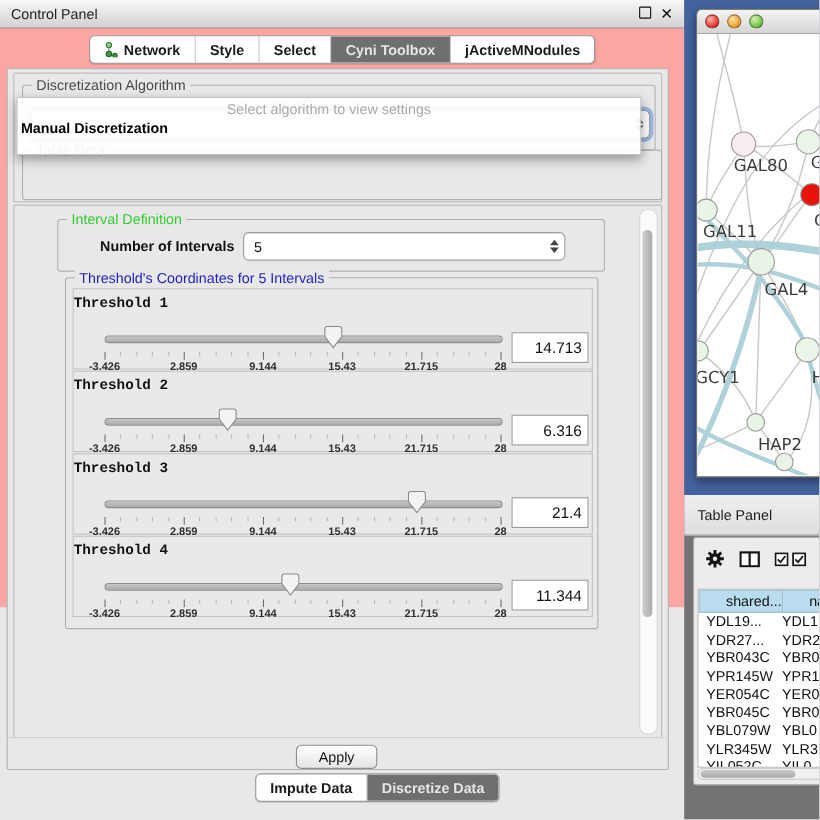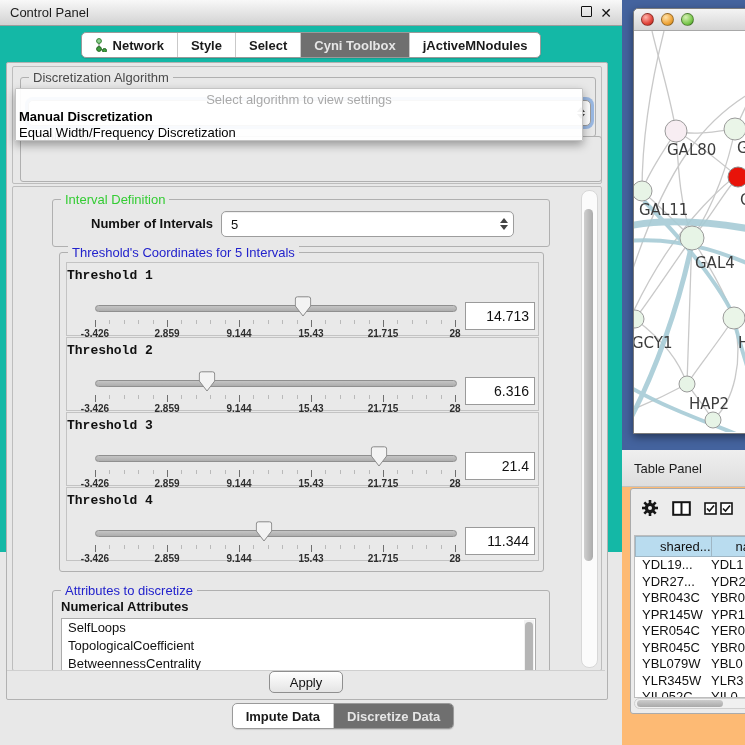--- a/index.html
+++ b/index.html
@@ -1,19 +1,19 @@
 <!DOCTYPE html>
 <html><head>
 <meta charset="utf-8">
 <style>
   html,body{margin:0;padding:0;}
   body{width:745px;height:745px;overflow:hidden;font-family:"Liberation Sans","DejaVu Sans",sans-serif;background:#e8e8e8;position:relative;}
   #app{position:absolute;inset:0;}
   
-  #left{position:absolute;left:0;top:0;width:622px;height:552px;background:#14b8a6;}
+  #left{position:absolute;left:0;top:0;width:622px;height:552px;background:#fca5a5;}
   .titlebar{position:absolute;left:0;top:0;width:622px;height:25px;background:linear-gradient(#f8f8f8,#d2d2d2);border-bottom:1px solid #9c9c9c;display:flex;align-items:center;}
   .titlebar .t{font-size:13px;color:#1c1c1c;padding-left:10px;flex:1;}
   .wbtn{width:20px;text-align:center;font-size:13px;color:#111;cursor:default;}
   .float-glyph{display:inline-block;width:9px;height:9px;border:1.6px solid #111;border-radius:1px;}
   .close-glyph{font-weight:bold;font-size:14px;}
   
   .seg{display:inline-flex;background:#fff;border:1px solid #9a9a9a;border-radius:5px;overflow:hidden;height:24px;box-shadow:0 1px 1px rgba(0,0,0,.12);}
   .seg .tab{display:flex;align-items:center;gap:5px;padding:0 13px;font-size:13px;font-weight:bold;color:#1a1a1a;border-right:1px solid #c9c9c9;cursor:default;white-space:nowrap;}
   .seg .tab:last-child{border-right:none;}
   .seg .tab.sel{background:#6f6f6f;color:#e6e6e6;}
@@ -55,27 +55,27 @@
   .ticks .tk.mj{height:7px;background:#6f6f6f;}
   .ticklabels{position:absolute;left:0;top:37px;width:100%;height:12px;}
   .ticklabels span{position:absolute;transform:translateX(-50%);font-size:10px;font-weight:bold;color:#2e2e2e;white-space:nowrap;}
   .val{position:absolute;left:398px;top:39px;width:58px;height:26px;border:1px solid #9a9a9a;background:#fff;font-size:14px;text-align:right;padding:0 5px;font-family:inherit;color:#111;}
   .g-attr{left:39px;top:403px;width:496px;height:110px;}
   .attr-title{position:absolute;left:8px;top:8px;}
   .listbox{position:absolute;left:8px;top:27px;width:473px;height:80px;background:#fff;border:1px solid #ababab;overflow:hidden;}
   .listbox .li{font-size:13px;color:#111;padding-left:6px;height:18px;line-height:18px;white-space:nowrap;}
   .lscroll{position:absolute;right:1px;top:1px;width:10px;height:62px;background:#f2f2f2;}
   .lscroll .thumb{position:absolute;left:1px;top:2px;width:8px;height:52px;border-radius:4px;background:#b5b5b5;}
-  .apply-row{position:absolute;left:0;top:607px;width:598px;height:28px;display:flex;justify-content:center;align-items:flex-start;border-top:1px solid #cfcfcf;}
+  .apply-row{position:absolute;left:0;top:607px;width:598px;height:28px;display:flex;justify-content:center;align-items:flex-end;border-top:1px solid #cfcfcf;}
   .btn{font-size:13px;color:#111;background:linear-gradient(#ffffff,#e4e4e4);border:1px solid #8f8f8f;border-radius:5px;padding:2px 20px;height:22px;}
   #bottomtabs{position:absolute;left:0;top:703px;width:622px;text-align:center;padding-left:32px;}
   
   .net-ico{width:13px;height:14px;}
   
-  #right{position:absolute;left:622px;top:0;width:123px;height:745px;background:#fdba74;overflow:hidden;}
+  #right{position:absolute;left:622px;top:0;width:123px;height:745px;background:#737373;overflow:hidden;}
   .desktop{position:absolute;left:0;top:0;width:123px;height:450px;background:#44639e;}
   .net-window{position:absolute;left:11px;top:8px;width:140px;height:424px;background:#fff;border:1px solid #7b7b7b;border-radius:5px 5px 0 0;box-shadow:0 3px 9px rgba(0,0,0,.45);}
   .net-titlebar{position:absolute;left:0;top:0;width:100%;height:22px;background:linear-gradient(#f4f4f4,#d5d5d5);border-bottom:1px solid #a8a8a8;border-radius:5px 5px 0 0;display:flex;align-items:center;padding-left:7px;gap:7px;box-sizing:border-box;}
   .light{width:13px;height:13px;border-radius:50%;border:1px solid rgba(0,0,0,.35);box-sizing:border-box;}
   .light.red{background:radial-gradient(circle at 35% 30%,#ffb4ab,#e2453b 60%,#a32218);}
   .light.yellow{background:radial-gradient(circle at 35% 30%,#ffe2a8,#efa53a 60%,#b97c15);}
   .light.green{background:radial-gradient(circle at 35% 30%,#d6f0b4,#7cc94f 60%,#3f8c1e);}
   .net-content{position:absolute;left:0;top:22px;width:100%;height:401px;overflow:hidden;background:#fff;}
   .tp-titlebar{position:absolute;left:0;top:450px;width:123px;height:36px;background:linear-gradient(#efefef,#dedede);border-bottom:1px solid #c2c2c2;display:flex;align-items:center;}
   .tp-titlebar .t{font-size:13px;color:#1c1c1c;padding-left:12px;}
@@ -148,21 +148,20 @@
           </div>
         </div>
         <div class="group" style="left:7px;top:69px;width:580px;height:44px;">
           <span class="glabel dark">Table Data</span>
         </div>
       </div>
 
       <div class="popup">
         <div class="ph">Select algorithm to view settings</div>
         <div class="opt b">Manual Discretization</div>
-        <div class="opt">Equal Width/Frequency Discretization</div>
       </div>
 
       <div class="panel2">
 
         <div class="group g-interval">
           <span class="glabel green">Interval Definition</span>
           <span class="lbl-b" style="position:absolute;left:38px;top:16px;">Number of Intervals</span>
           <div class="combo" style="left:168px;top:11px;width:282px;">
             <span class="cv">5</span>
             <span class="spin">
@@ -365,34 +364,20 @@
                   <span style="left: 40%;">9.144</span>
                   <span style="left: 60%;">15.43</span>
                   <span style="left: 80%;">21.715</span>
                   <span style="left: 100%;">28</span>
                 </div>
             </div>
             <input class="val" readonly="" value="11.344" style="">
           </div>
         </div>
 
-        <div class="group g-attr">
-          <span class="glabel blue">Attributes to discretize</span>
-          <span class="lbl-b attr-title">Numerical Attributes</span>
-          <div class="listbox">
-            <div>
-                <div class="li">SelfLoops</div>
-                <div class="li">TopologicalCoefficient</div>
-                <div class="li">BetweennessCentrality</div>
-              </div>
-            <div class="lscroll">
-                <div class="thumb"></div>
-              </div>
-          </div>
-        </div>
 
         <div class="vscroll">
             <div class="thumb"></div>
           </div>
       </div>
 
       <div class="apply-row">
         <button class="btn">Apply</button>
       </div>
     </div>

